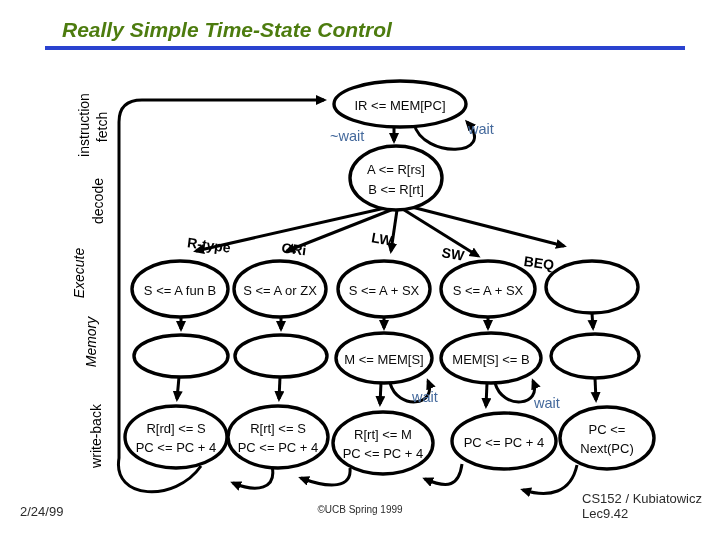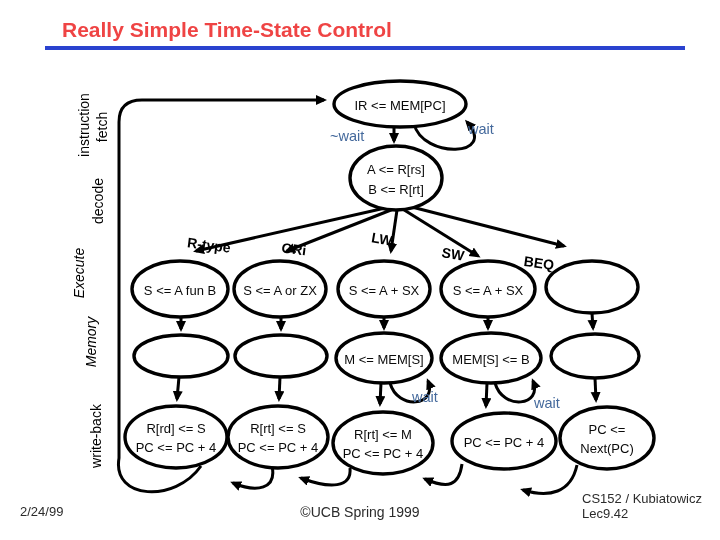--- a/index.html
+++ b/index.html
@@ -1,35 +1,35 @@
 <!DOCTYPE html>
 <html><head>
 <meta charset="utf-8">
 <style>
   html,body{margin:0;padding:0;background:#fff;}
   .slide{position:relative;width:720px;height:540px;background:#fff;overflow:hidden;
          font-family:"Liberation Sans",sans-serif;}
   .title{position:absolute;left:62px;top:18px;font-size:21px;font-weight:bold;
-         color:#ef4444;letter-spacing:0px;white-space:nowrap;}
+         color:#4d7c0f;letter-spacing:0px;white-space:nowrap;font-style:italic;}
   .rule{position:absolute;left:45px;top:46px;width:640px;height:4px;background:#2a42cf;}
   svg{position:absolute;left:0;top:0;}
   .st{fill:#ffffff;stroke:#000000;stroke-width:3.4px;}
   .stx{font-family:"Liberation Sans",sans-serif;font-size:13px;fill:#0a0a0a;
        text-anchor:middle;dominant-baseline:central;}
   .ed{fill:none;stroke:#000000;stroke-width:3px;}
   .op{font-family:"Liberation Sans",sans-serif;font-size:14px;font-weight:bold;
       fill:#000;text-anchor:middle;dominant-baseline:central;}
   .wt{font-family:"Liberation Sans",sans-serif;font-size:14.5px;fill:#44699c;
       dominant-baseline:central;}
   .stage{font-family:"Liberation Sans",sans-serif;font-size:14px;fill:#000;
          text-anchor:middle;dominant-baseline:central;}
   .it{font-style:italic;}
   .footer-left{position:absolute;left:20px;top:504px;font-size:13px;color:#2b2b2b;}
   .footer-center{position:absolute;left:50%;transform:translateX(-50%);top:504px;
-                 font-size:14px;color:#2b2b2b;text-align:right;}
+                 font-size:10px;color:#2b2b2b;text-align:right;}
   .footer-right{position:absolute;right:18px;top:491px;font-size:13px;color:#2b2b2b;
                 text-align:left;line-height:15px;}
 </style>
 </head>
 <body>
 
 <div class="slide">
   <div class="title">Really Simple Time-State Control</div>
   <div class="rule"></div>
 

